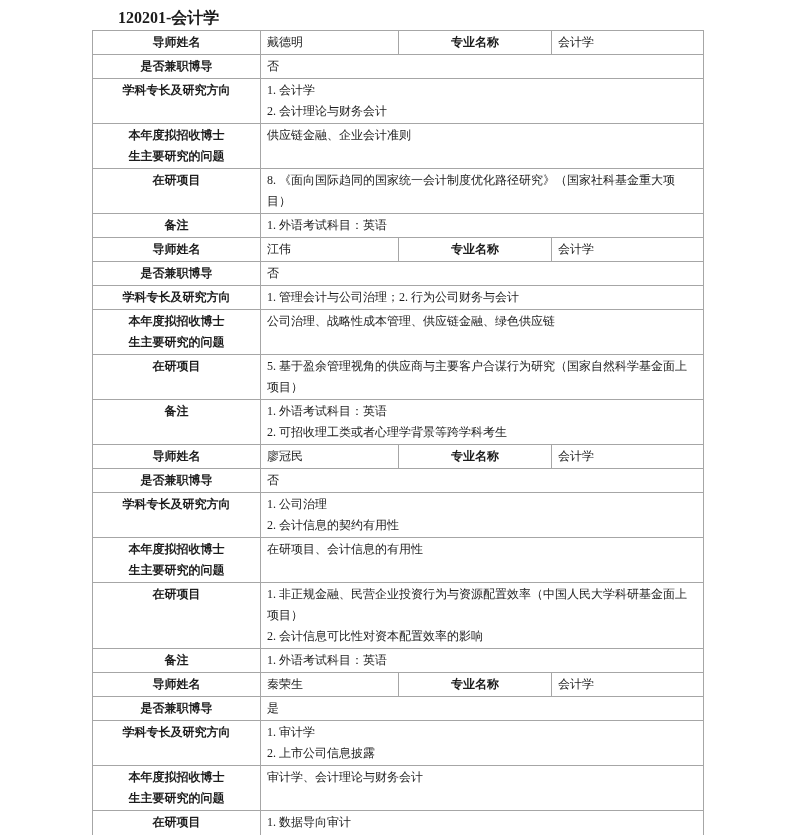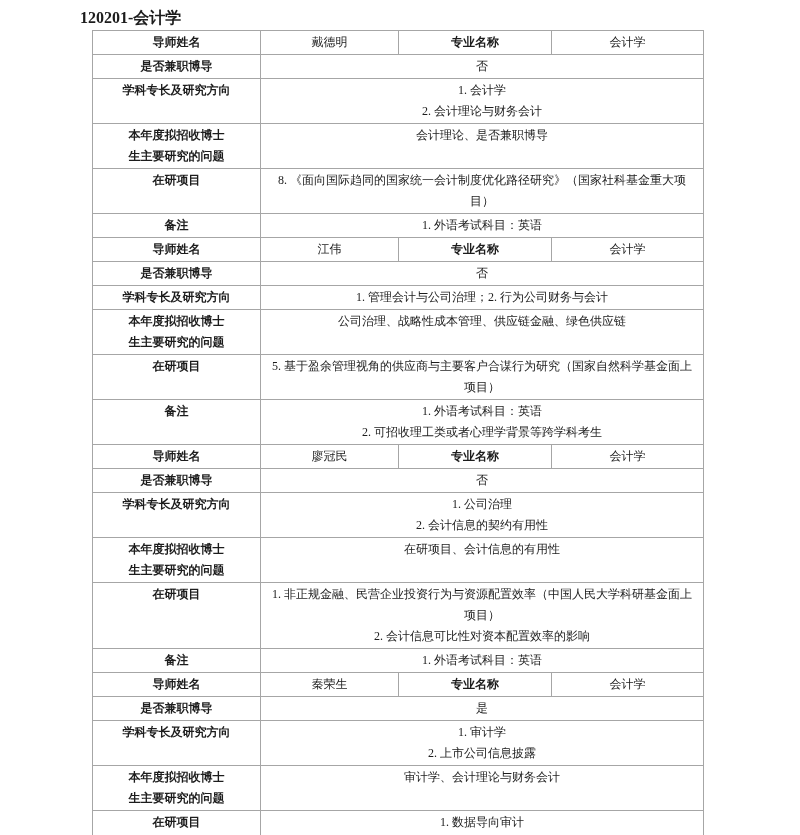--- a/index.html
+++ b/index.html
@@ -8,21 +8,21 @@
     background: #ffffff;
   }
   body {
     width: 800px;
     height: 835px;
     font-family: "Liberation Serif", "DejaVu Serif", serif;
     color: #1c1c1c;
     overflow: hidden;
   }
   .doc-title {
-    margin: 8px 0 2px 80px;
+    margin: 8px 0 2px 118px;
     font-size: 16px;
     line-height: 20px;
     font-weight: bold;
     white-space: pre-line;
   }
   table.advisor-table {
     border-collapse: collapse;
     table-layout: fixed;
     margin-left: 92px;
     width: 611px;
@@ -39,21 +39,21 @@
     vertical-align: top;
     white-space: pre-line;
     overflow: hidden;
     word-break: break-all;
   }
   td.lbl {
     font-weight: bold;
     text-align: center;
   }
   td.val {
-    text-align: center;
+    text-align: left;
   }
 </style>
 </head>
 <body>
 
 <div class="doc-title">120201-会计学</div>
 
 <table class="advisor-table">
   <colgroup>
     <col class="c1">
@@ -74,21 +74,21 @@
       <td class="val" colspan="3">否</td>
     </tr>
     <tr>
       <td class="lbl">学科专长及研究方向</td>
       <td class="val" colspan="3">1. 会计学
 2. 会计理论与财务会计</td>
     </tr>
     <tr>
       <td class="lbl">本年度拟招收博士
 生主要研究的问题</td>
-      <td class="val" colspan="3">会计理论、是否兼职博导</td>
+      <td class="val" colspan="3">供应链金融、企业会计准则</td>
     </tr>
     <tr>
       <td class="lbl">在研项目</td>
       <td class="val" colspan="3">8. 《面向国际趋同的国家统一会计制度优化路径研究》（国家社科基金重大项目）</td>
     </tr>
     <tr>
       <td class="lbl">备注</td>
       <td class="val" colspan="3">1. 外语考试科目：英语</td>
     </tr>
 

